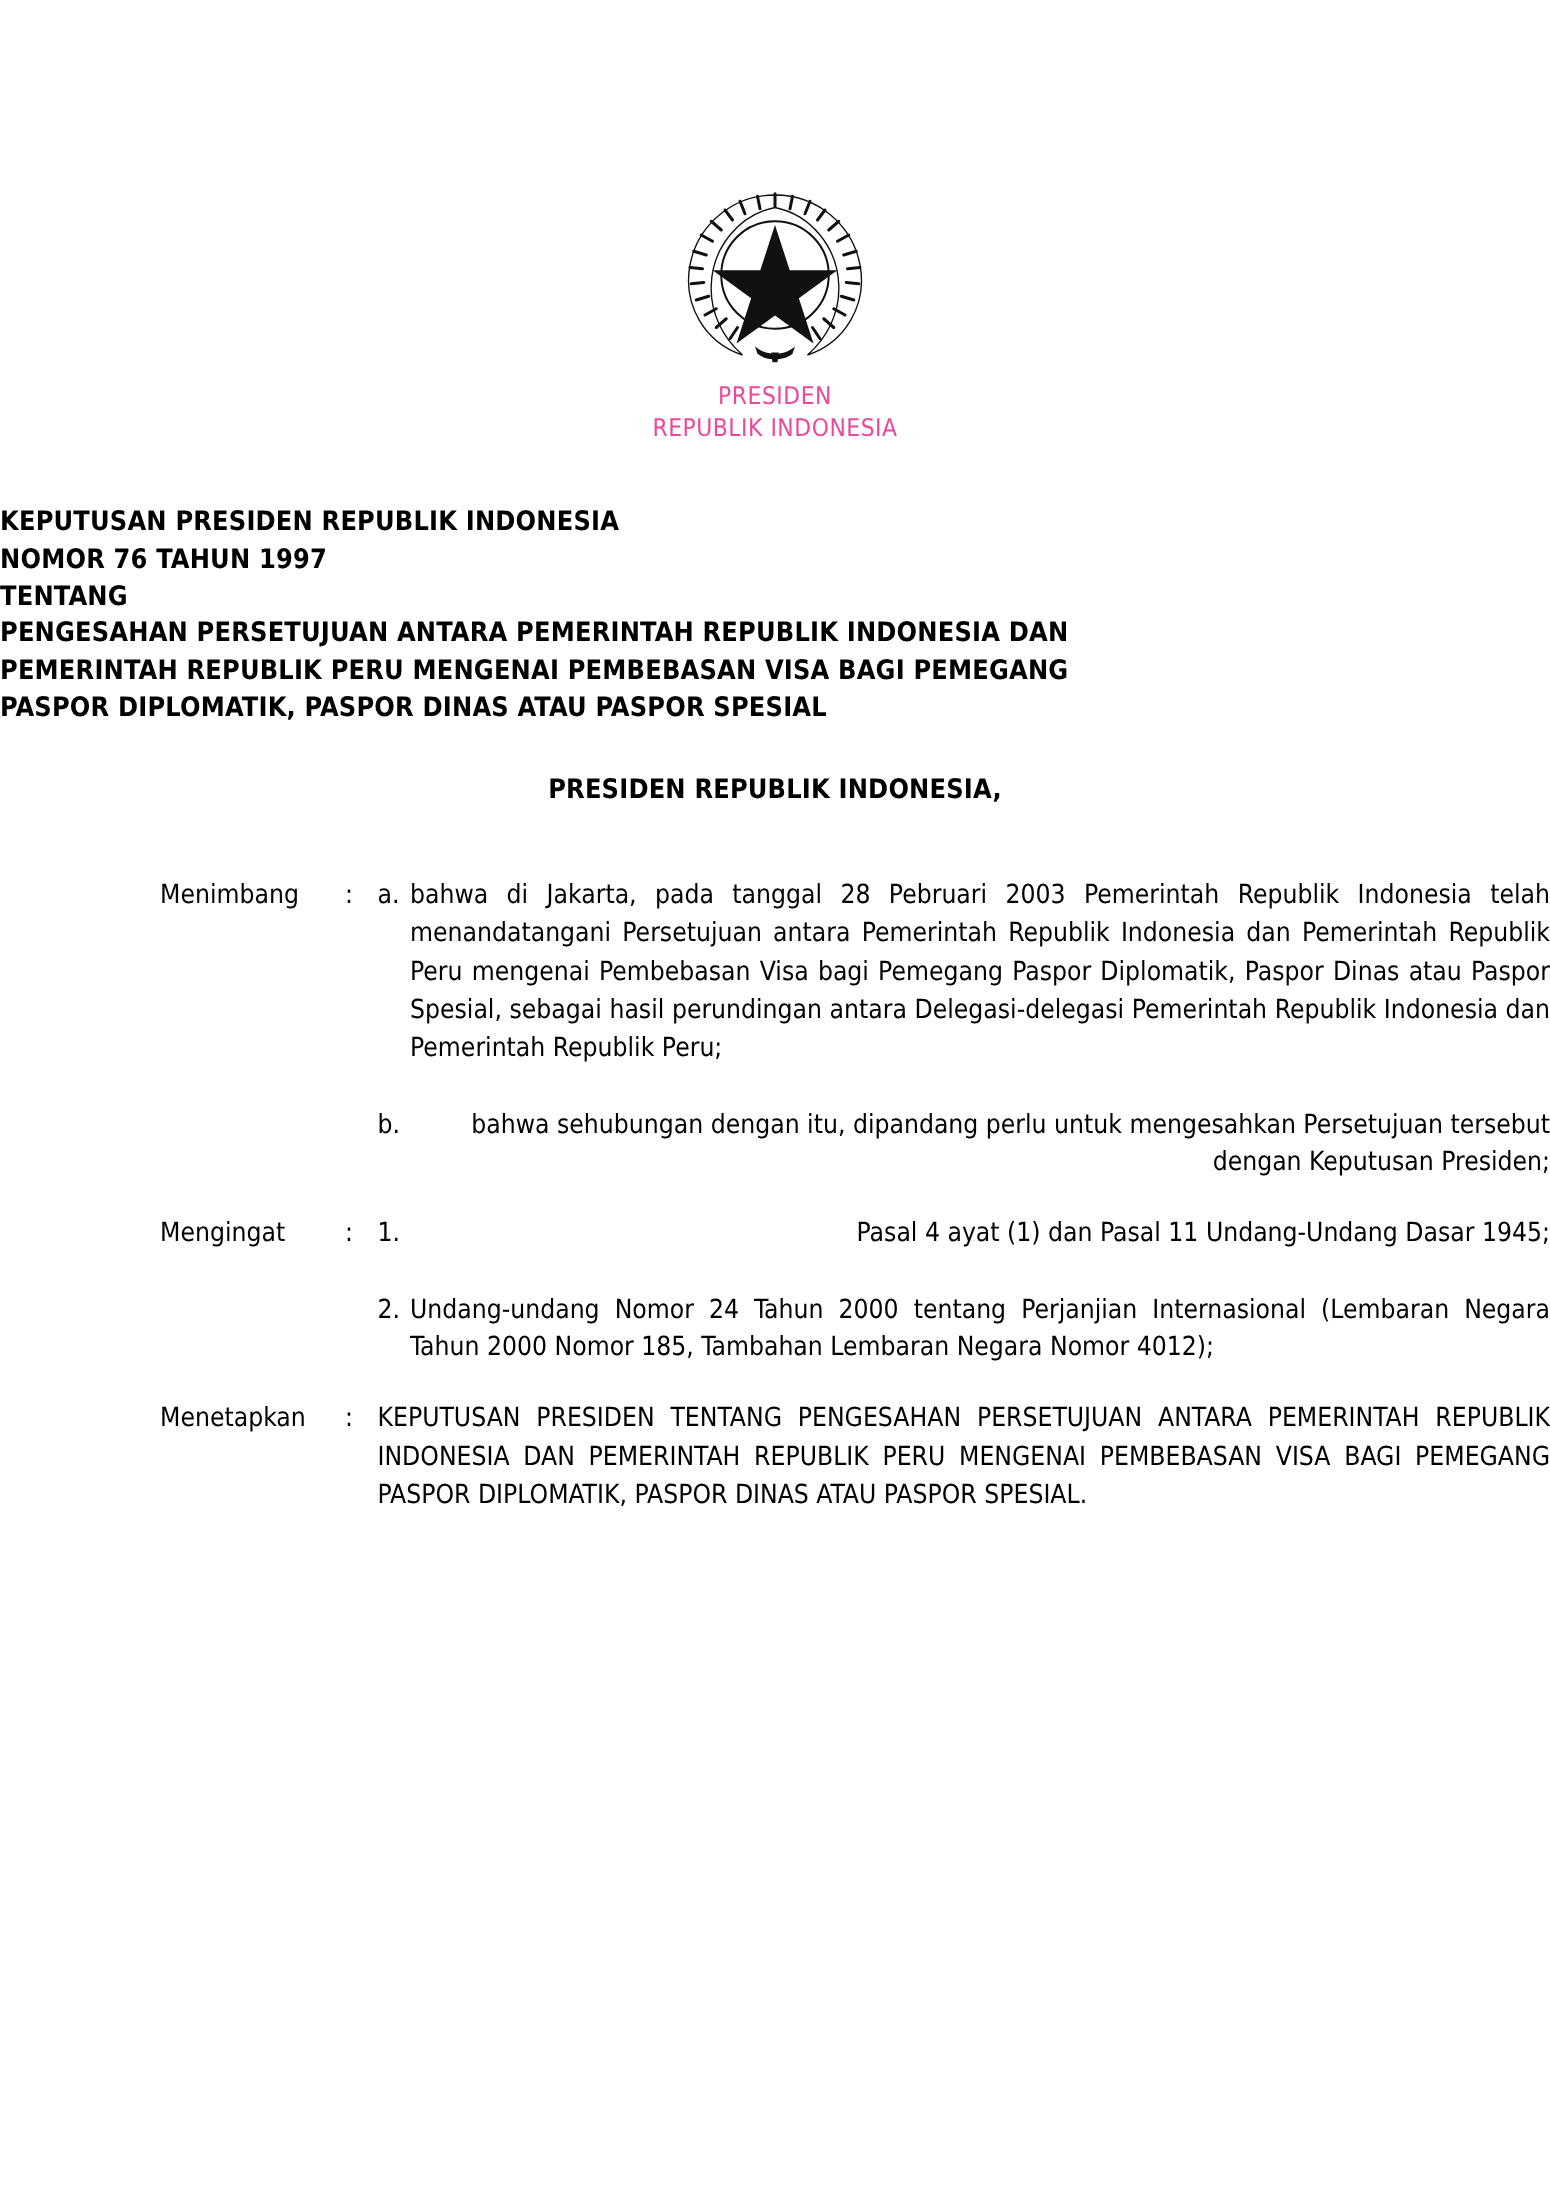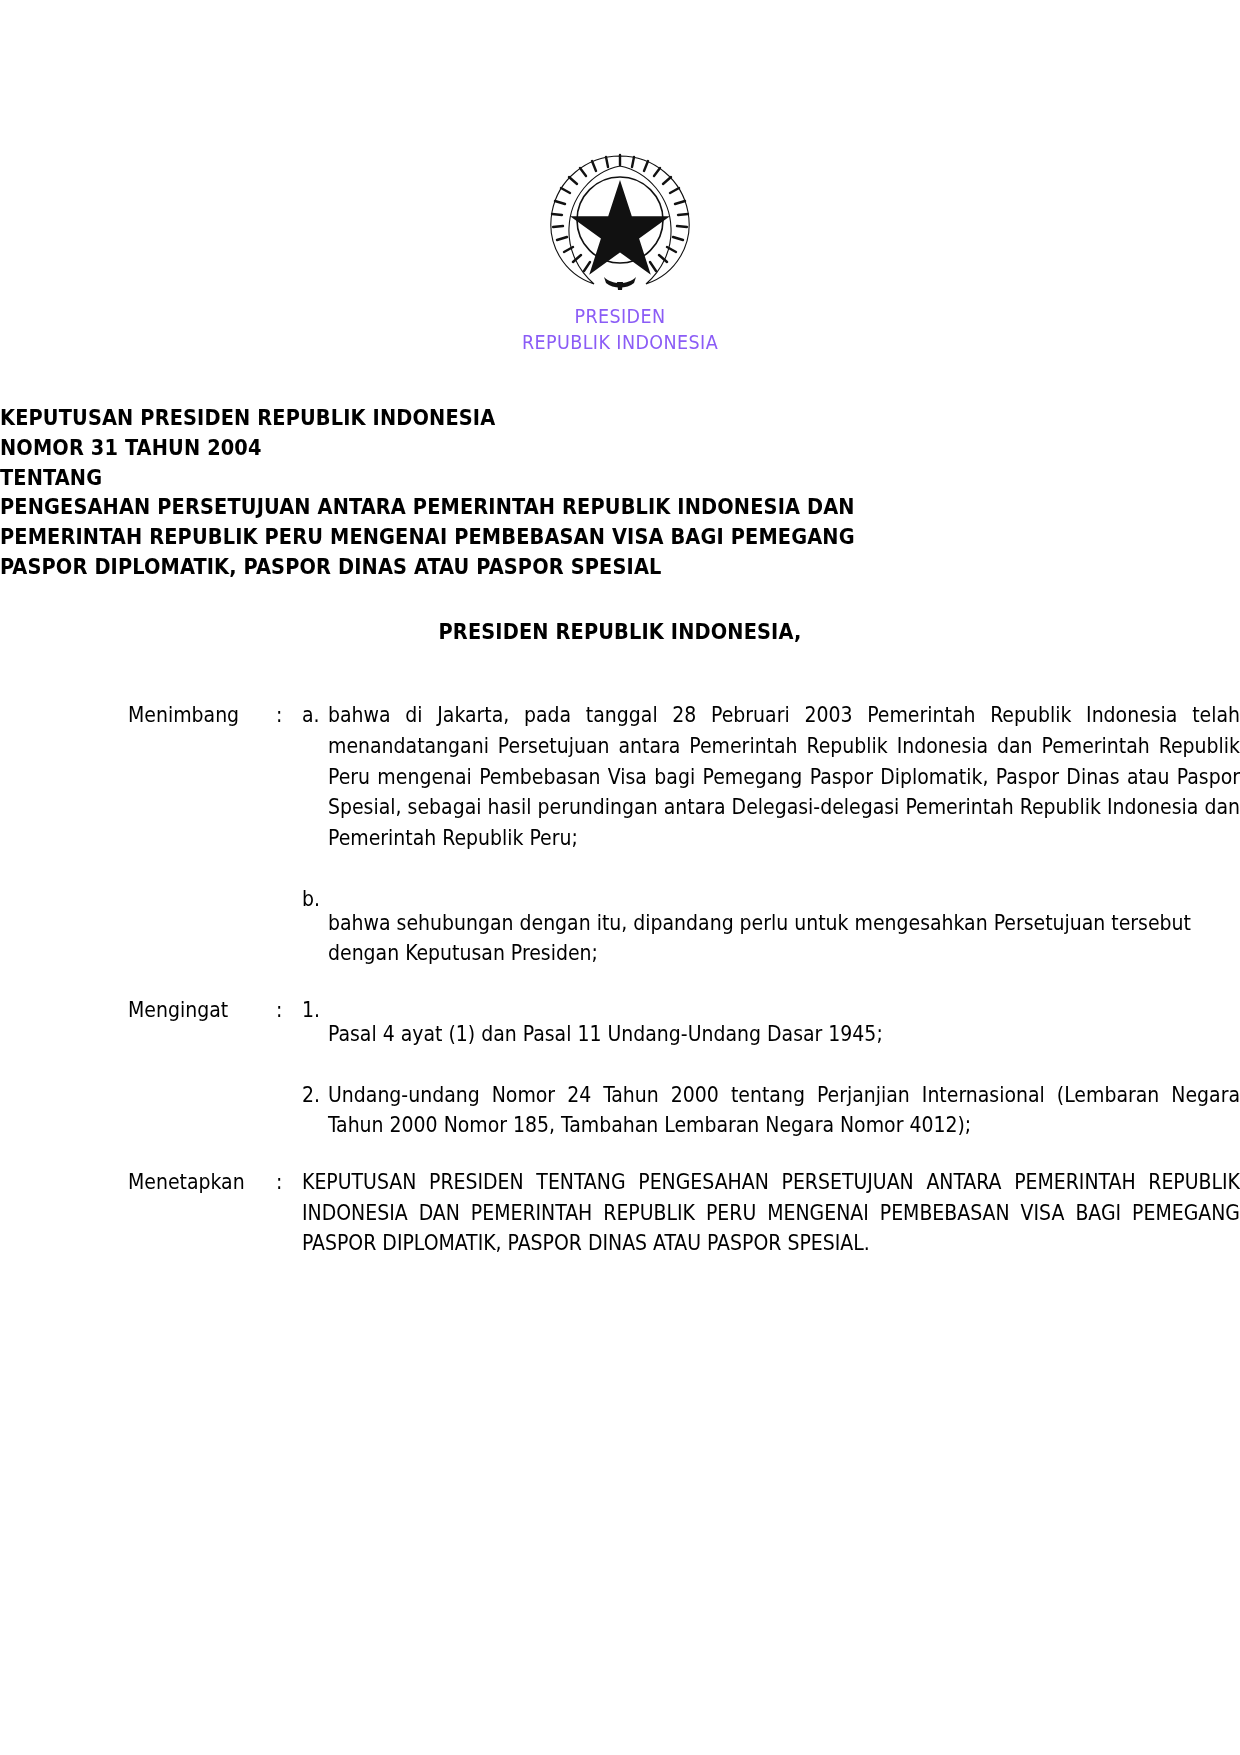--- a/index.html
+++ b/index.html
@@ -33,21 +33,21 @@
     height: 140px;
     margin: 0 auto;
     display: block;
   }
   .emblem-caption {
     margin-top: 14px;
     font-size: 19.5px;
     line-height: 1.32;
     letter-spacing: 0.4px;
     font-weight: 400;
-    color: #8b5cf6;
+    color: #ec4899;
   }
   .emblem-caption div { white-space: nowrap; }
 
   
   .title-block {
     margin-top: 48px;
     font-weight: 700;
     font-size: 21.5px;
     line-height: 1.38;
     letter-spacing: 0.15px;
@@ -99,21 +99,21 @@
   .marker {
     flex: 0 0 auto;
     width: 26px;
   }
   .itext {
     flex: 1 1 auto;
     min-width: 0;
     text-align: justify;
     text-justify: inter-word;
   }
-  .itext.nojust { text-align: left; margin-top: 24px; }
+  .itext.nojust { text-align: right; }
 
   .plain-content {
     text-align: justify;
     text-justify: inter-word;
   }
 
   .center-line {
     text-align: center;
     font-size: 21px;
     margin-top: 40px;
@@ -180,21 +180,21 @@
       </g>
     </svg>
     <div class="emblem-caption">
       <div>PRESIDEN</div>
       <div>REPUBLIK INDONESIA</div>
     </div>
   </div>
 
   <div class="title-block">
     <div class="tline">KEPUTUSAN PRESIDEN REPUBLIK INDONESIA</div>
-    <div class="tline">NOMOR 31 TAHUN 2004</div>
+    <div class="tline">NOMOR 76 TAHUN 1997</div>
     <div class="tline">TENTANG</div>
     <div class="tline">PENGESAHAN PERSETUJUAN ANTARA PEMERINTAH REPUBLIK INDONESIA DAN</div>
     <div class="tline">PEMERINTAH REPUBLIK PERU MENGENAI PEMBEBASAN VISA BAGI PEMEGANG</div>
     <div class="tline">PASPOR DIPLOMATIK, PASPOR DINAS ATAU PASPOR SPESIAL</div>
   </div>
 
   <div class="title-sub">PRESIDEN REPUBLIK INDONESIA,</div>
 
   <div class="body-block">
 

